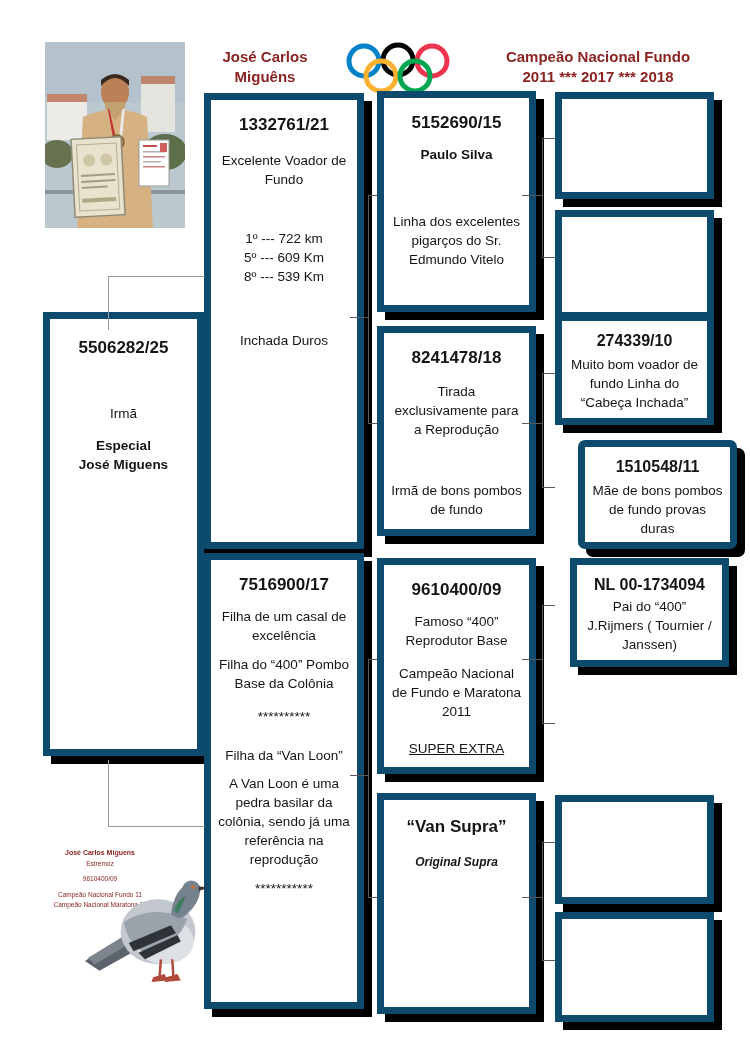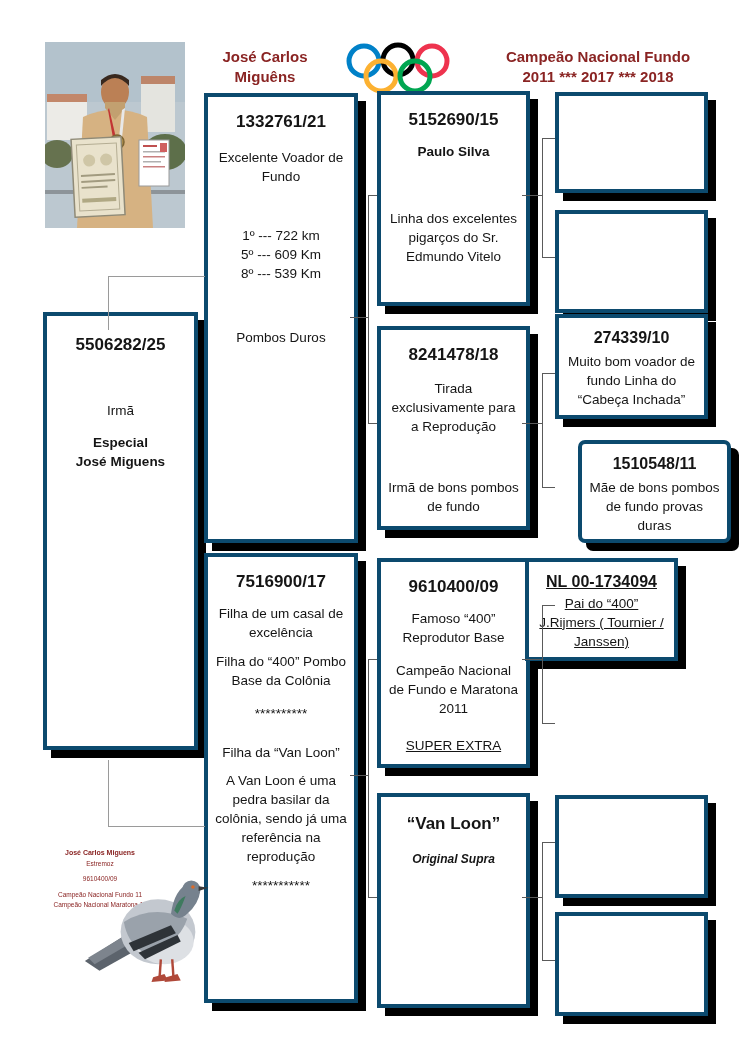--- a/index.html
+++ b/index.html
@@ -1,19 +1,19 @@
 <!DOCTYPE html>
 <html><head>
 <meta charset="utf-8">
 <style>
   html,body{margin:0;padding:0;background:#fff;}
   #page{position:relative;width:750px;height:1060px;background:#fff;overflow:hidden;
         font-family:"Liberation Sans",sans-serif;color:#151515;}
   
-  .pbox{position:absolute;background:#fff;border:4px solid #0c4a6e;
+  .pbox{position:absolute;background:#fff;border:7px solid #0c4a6e;
         box-shadow:8px 8px 0 #000;text-align:center;font-size:13.5px;line-height:1.4;}
   .pbox p{margin:0 6px;}
   .ring{font-weight:bold;font-size:17px;padding-top:14px;line-height:1.3;}
   .bold{font-weight:bold;}
   .underline{text-decoration:underline;}
   .small .ring{font-size:16px;padding-top:10px;} .mt2{margin-top:2px!important;} .mt4{margin-top:4px!important;}
   .mt10{margin-top:10px!important;} .mt12{margin-top:12px!important;}
   .mt13{margin-top:13px!important;} .mt14{margin-top:14px!important;}
   .mt16{margin-top:16px!important;} .mt18{margin-top:18px!important;}
   .mt20{margin-top:20px!important;} .mt40{margin-top:40px!important;}
@@ -26,21 +26,21 @@
   .b-gen2b{left:204px;top:553px;width:146px;height:442px;}
   .b-gen3a{left:377px;top:91px;width:145px;height:207px;}
   .b-gen3b{left:377px;top:326px;width:145px;height:196px;}
   .b-gen3c{left:377px;top:558px;width:145px;height:202px;}
   .b-gen3d{left:377px;top:793px;width:145px;height:207px;}
   .b-gen3d .ring{padding-top:16px;}
   .b-g41{left:555px;top:92px;width:145px;height:93px;}
   .b-g42{left:555px;top:210px;width:145px;height:95px;}
   .b-g43{left:555px;top:314px;width:145px;height:97px;}
   .b-g44{left:578px;top:440px;width:145px;height:95px;border-radius:7px;}
-  .b-g45{left:525px;top:558px;width:145px;height:95px;text-decoration:underline;}
+  .b-g45{left:570px;top:558px;width:145px;height:95px;}
   .b-g46{left:555px;top:676px;width:145px;height:94px;}
   .b-g47{left:555px;top:795px;width:145px;height:95px;}
   .b-g48{left:555px;top:912px;width:145px;height:96px;}
   
   .cn{position:absolute;background:#5a5a5a;}
   
   .hdr{position:absolute;font-weight:bold;font-size:15px;line-height:1.35;text-align:center;}
   .maroon{color:#8a2423;}
   #owner-block{left:190px;top:47px;width:150px;}
   #champ-block{left:500px;top:47px;width:196px;}
@@ -126,21 +126,21 @@
     <p class="bold mt13">Especial</p>
     <p class="bold">José Miguens</p>
   </div>
 
   <div class="pbox b-gen2a">
     <div class="ring">1332761/21</div>
     <p class="mt16">Excelente Voador de Fundo</p>
     <p class="mt40">1º --- 722 km</p>
     <p>5º --- 609 Km</p>
     <p>8º --- 539 Km</p>
-    <p class="mt45">Pombos Duros</p>
+    <p class="mt45">Inchada Duros</p>
   </div>
 
   <div class="pbox b-gen2b">
     <div class="ring">7516900/17</div>
     <p class="mt12">Filha de um casal de excelência</p>
     <p class="mt10">Filha do “400” Pombo Base da Colônia</p>
     <p class="mt14">**********</p>
     <p class="mt20">Filha da “Van Loon”</p>
     <p class="mt10">A Van Loon é uma pedra basilar da colônia, sendo já uma referência na reprodução</p>
     <p class="mt10">***********</p>
@@ -159,21 +159,21 @@
   </div>
 
   <div class="pbox b-gen3c">
     <div class="ring">9610400/09</div>
     <p class="mt12">Famoso “400” Reprodutor Base</p>
     <p class="mt14">Campeão Nacional de Fundo e Maratona 2011</p>
     <p class="mt18 underline">SUPER EXTRA</p>
   </div>
 
   <div class="pbox b-gen3d">
-    <div class="ring">“Van Loon”</div>
+    <div class="ring">“Van Supra”</div>
     <p class="bold mt16" style="font-size:12px;font-style:italic;">Original Supra</p>
   </div>
 
   <div class="pbox small b-g41"></div>
   <div class="pbox small b-g42"></div>
 
   <div class="pbox small b-g43">
     <div class="ring">274339/10</div>
     <p class="mt4">Muito bom voador de fundo Linha do “Cabeça Inchada”</p>
   </div>

